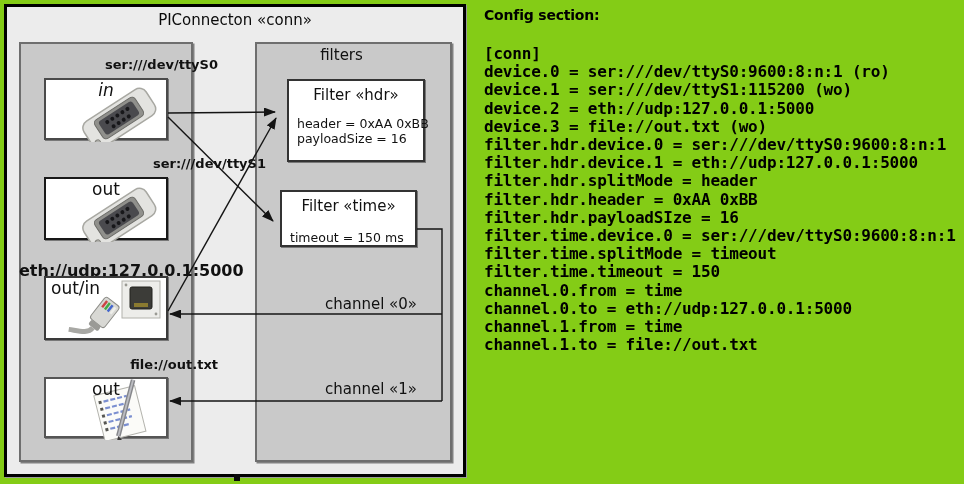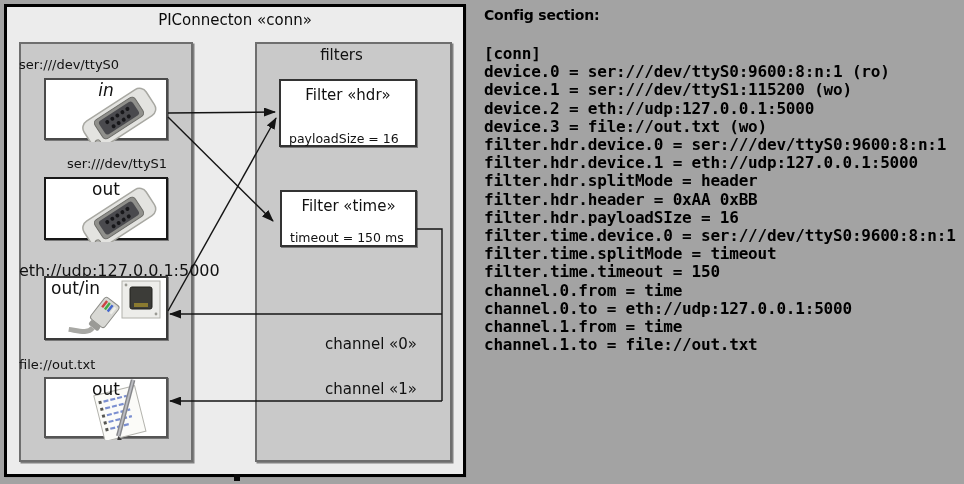--- a/index.html
+++ b/index.html
@@ -1,58 +1,58 @@
 <!DOCTYPE html>
 <html><head>
 <meta charset="utf-8">
 <style>
   html,body{margin:0;padding:0;background:#ffffff;}
-  .stage{position:relative;width:964px;height:484px;background:#a3a3a3;overflow:hidden;
+  .stage{position:relative;width:964px;height:484px;background:#84cc16;overflow:hidden;
          font-family:"DejaVu Sans","Liberation Sans",sans-serif;color:#111;}
 
   
   .diagram{position:absolute;left:4px;top:4px;width:462px;height:473px;box-sizing:border-box;
            border:3px solid #000;background:#ececec;box-shadow:1px 1px 0 #9a9a9a;}
   .diagram-title{position:absolute;left:0;top:4px;width:100%;text-align:center;
                  font-size:15px;color:#0a0a0a;}
 
   
   .panel{position:absolute;box-sizing:border-box;background:#c9c9c9;border:2px solid #6e6e6e;
          box-shadow:1.5px 1.5px 0 rgba(40,40,40,.55);}
   .devices-panel{left:12px;top:35px;width:174px;height:420px;}
   .filters-panel{left:248px;top:35px;width:197px;height:420px;}
   .filters-label{position:absolute;left:248px;top:39px;width:173px;text-align:center;font-size:15px;}
 
   
-  .dev-url{position:absolute;left:12px;width:199px;text-align:left;font-size:13px;white-space:nowrap;}
+  .dev-url{position:absolute;left:12px;width:199px;text-align:right;font-size:13px;white-space:nowrap;font-weight:bold;}
   .u0{top:50px;} .u1{top:149px;padding-left:48px;} .u2{top:254px;font-size:16px;} .u3{top:350px;}
 
   
   .devbox{position:absolute;box-sizing:border-box;background:#ffffff;border:2px solid #2e2e2e;
           box-shadow:1px 1px 0 rgba(40,40,40,.5);}
   .b0{left:37px;top:71px;width:124px;height:62px;border-color:#4a4a4a;font-style:italic;}
   .b1{left:37px;top:170px;width:124px;height:63px;border-color:#181818;}
   .b2{left:37px;top:269px;width:124px;height:64px;border-color:#3a3a3a;}
   .b3{left:37px;top:370px;width:124px;height:61px;border-color:#555555;}
   .devmode{position:absolute;top:0px;left:0;width:100%;text-align:center;font-size:17px;line-height:20px;}
   .devmode.left{width:auto;left:5px;text-align:left;}
   .devbox svg{position:absolute;left:0;top:0;}
 
   
   .filterbox{position:absolute;box-sizing:border-box;background:#ffffff;border:2px solid #333;
              box-shadow:1px 1px 0 rgba(40,40,40,.5);}
-  .fhdr{left:272px;top:72px;width:138px;height:68px;}
+  .fhdr{left:280px;top:72px;width:138px;height:83px;}
   .ftime{left:273px;top:183px;width:137px;height:57px;}
   .ftitle{position:absolute;top:5px;left:0;width:100%;text-align:center;font-size:15px;}
   .fparam{position:absolute;left:8px;font-size:12.5px;white-space:nowrap;}
   .fp0{top:35px;} .fp1{top:50px;} .fpt{top:38px;}
 
   
   .chan{position:absolute;left:248px;width:162px;text-align:right;font-size:15px;}
-  .c0{top:288px;margin-top:40px;} .c1{top:373px;}
+  .c0{top:288px;} .c1{top:373px;}
 
   
   .wires{position:absolute;left:0;top:0;width:456px;height:467px;pointer-events:none;}
   .wires line,.wires polyline{stroke:#141414;stroke-width:1.4;fill:none;}
 
   
   .config-heading{position:absolute;left:484px;top:7px;font-family:"DejaVu Sans","Liberation Sans",sans-serif;
                   font-weight:bold;font-size:14px;letter-spacing:-.2px;color:#000;}
   .config-pre{position:absolute;left:484px;top:45px;margin:0;
               font-family:"DejaVu Sans Mono","Liberation Mono",monospace;
@@ -161,20 +161,21 @@
           <line x1="21" y1="-30" x2="-7" y2="21" stroke="#85868a" stroke-width="4.6"></line>
           <line x1="21" y1="-30" x2="-7" y2="21" stroke="#bcbdc2" stroke-width="1.8"></line>
           <path d="M-7,21 l-4.5,8 l7,-3.5 z" fill="#3a3a3a"></path>
         </g>
       </svg>
       <div class="devmode">out</div>
     </div>
 
     <div class="filterbox fhdr">
       <div class="ftitle">Filter «hdr»</div>
+      <div class="fparam fp0">header = 0xAA 0xBB</div>
       <div class="fparam fp1">payloadSize = 16</div>
     </div>
     <div class="filterbox ftime">
       <div class="ftitle">Filter «time»</div>
       <div class="fparam fpt">timeout = 150 ms</div>
     </div>
 
     <div class="chan c0">channel «0»</div>
     <div class="chan c1">channel «1»</div>
 

